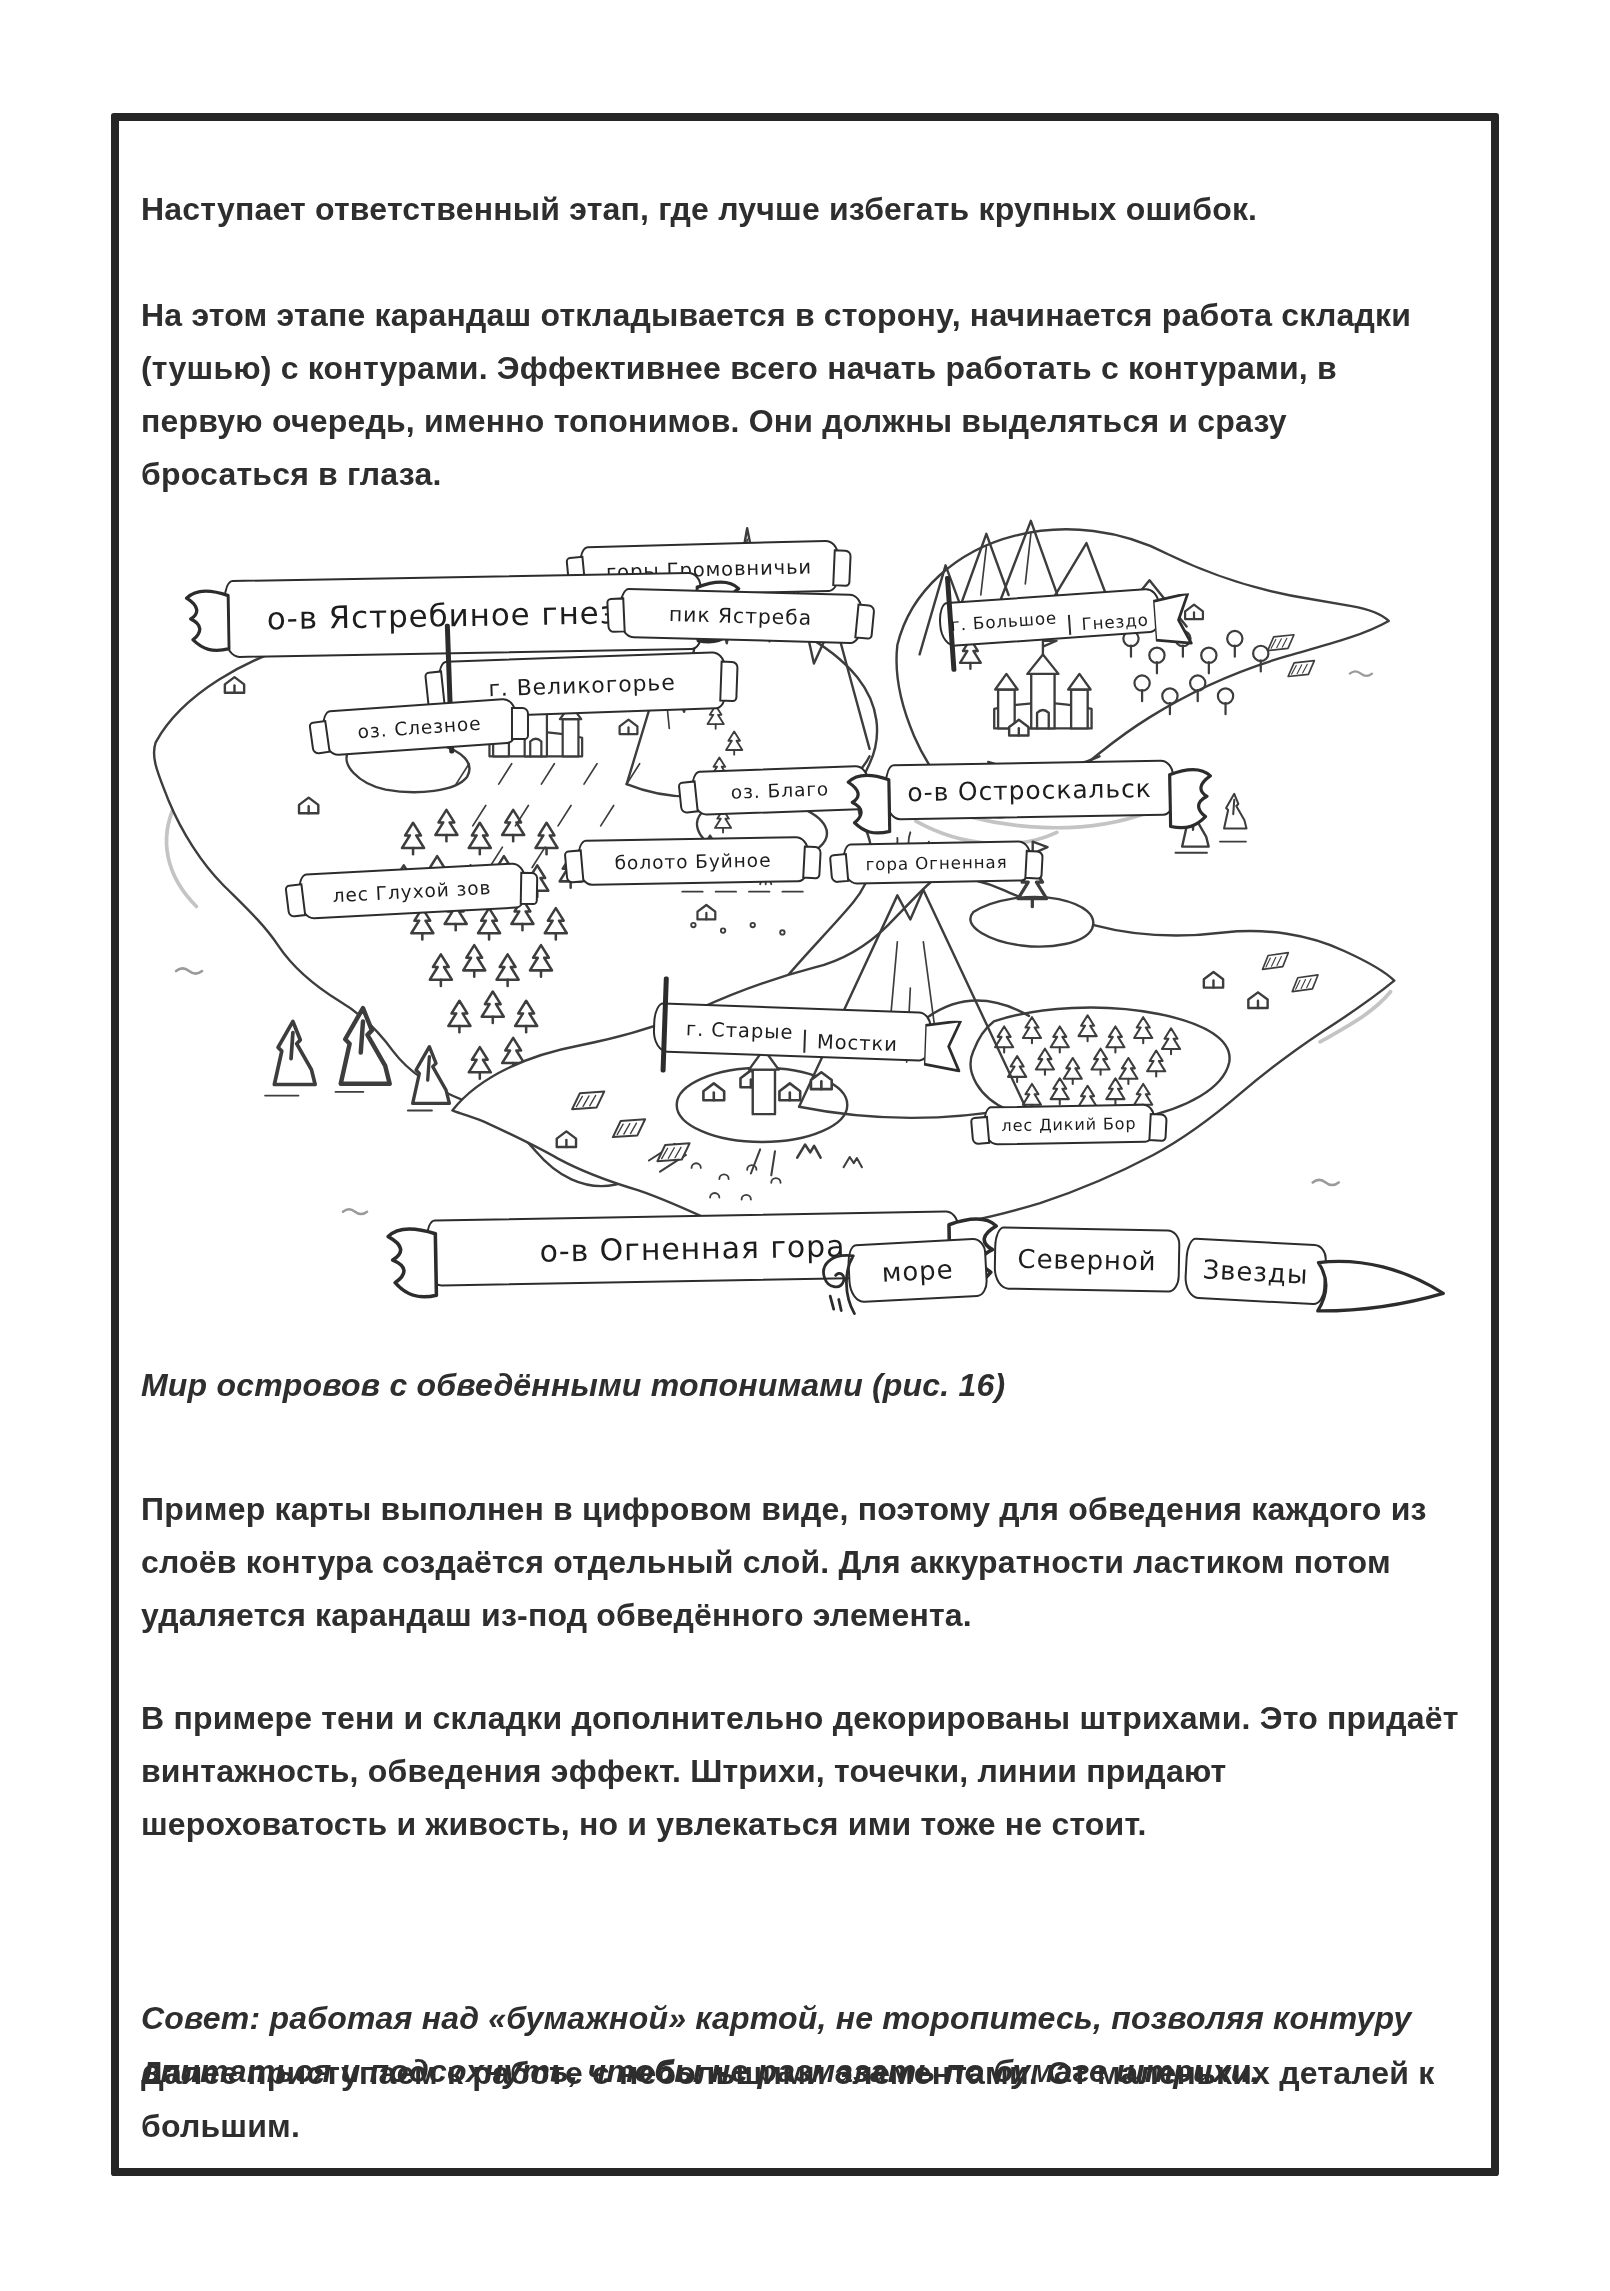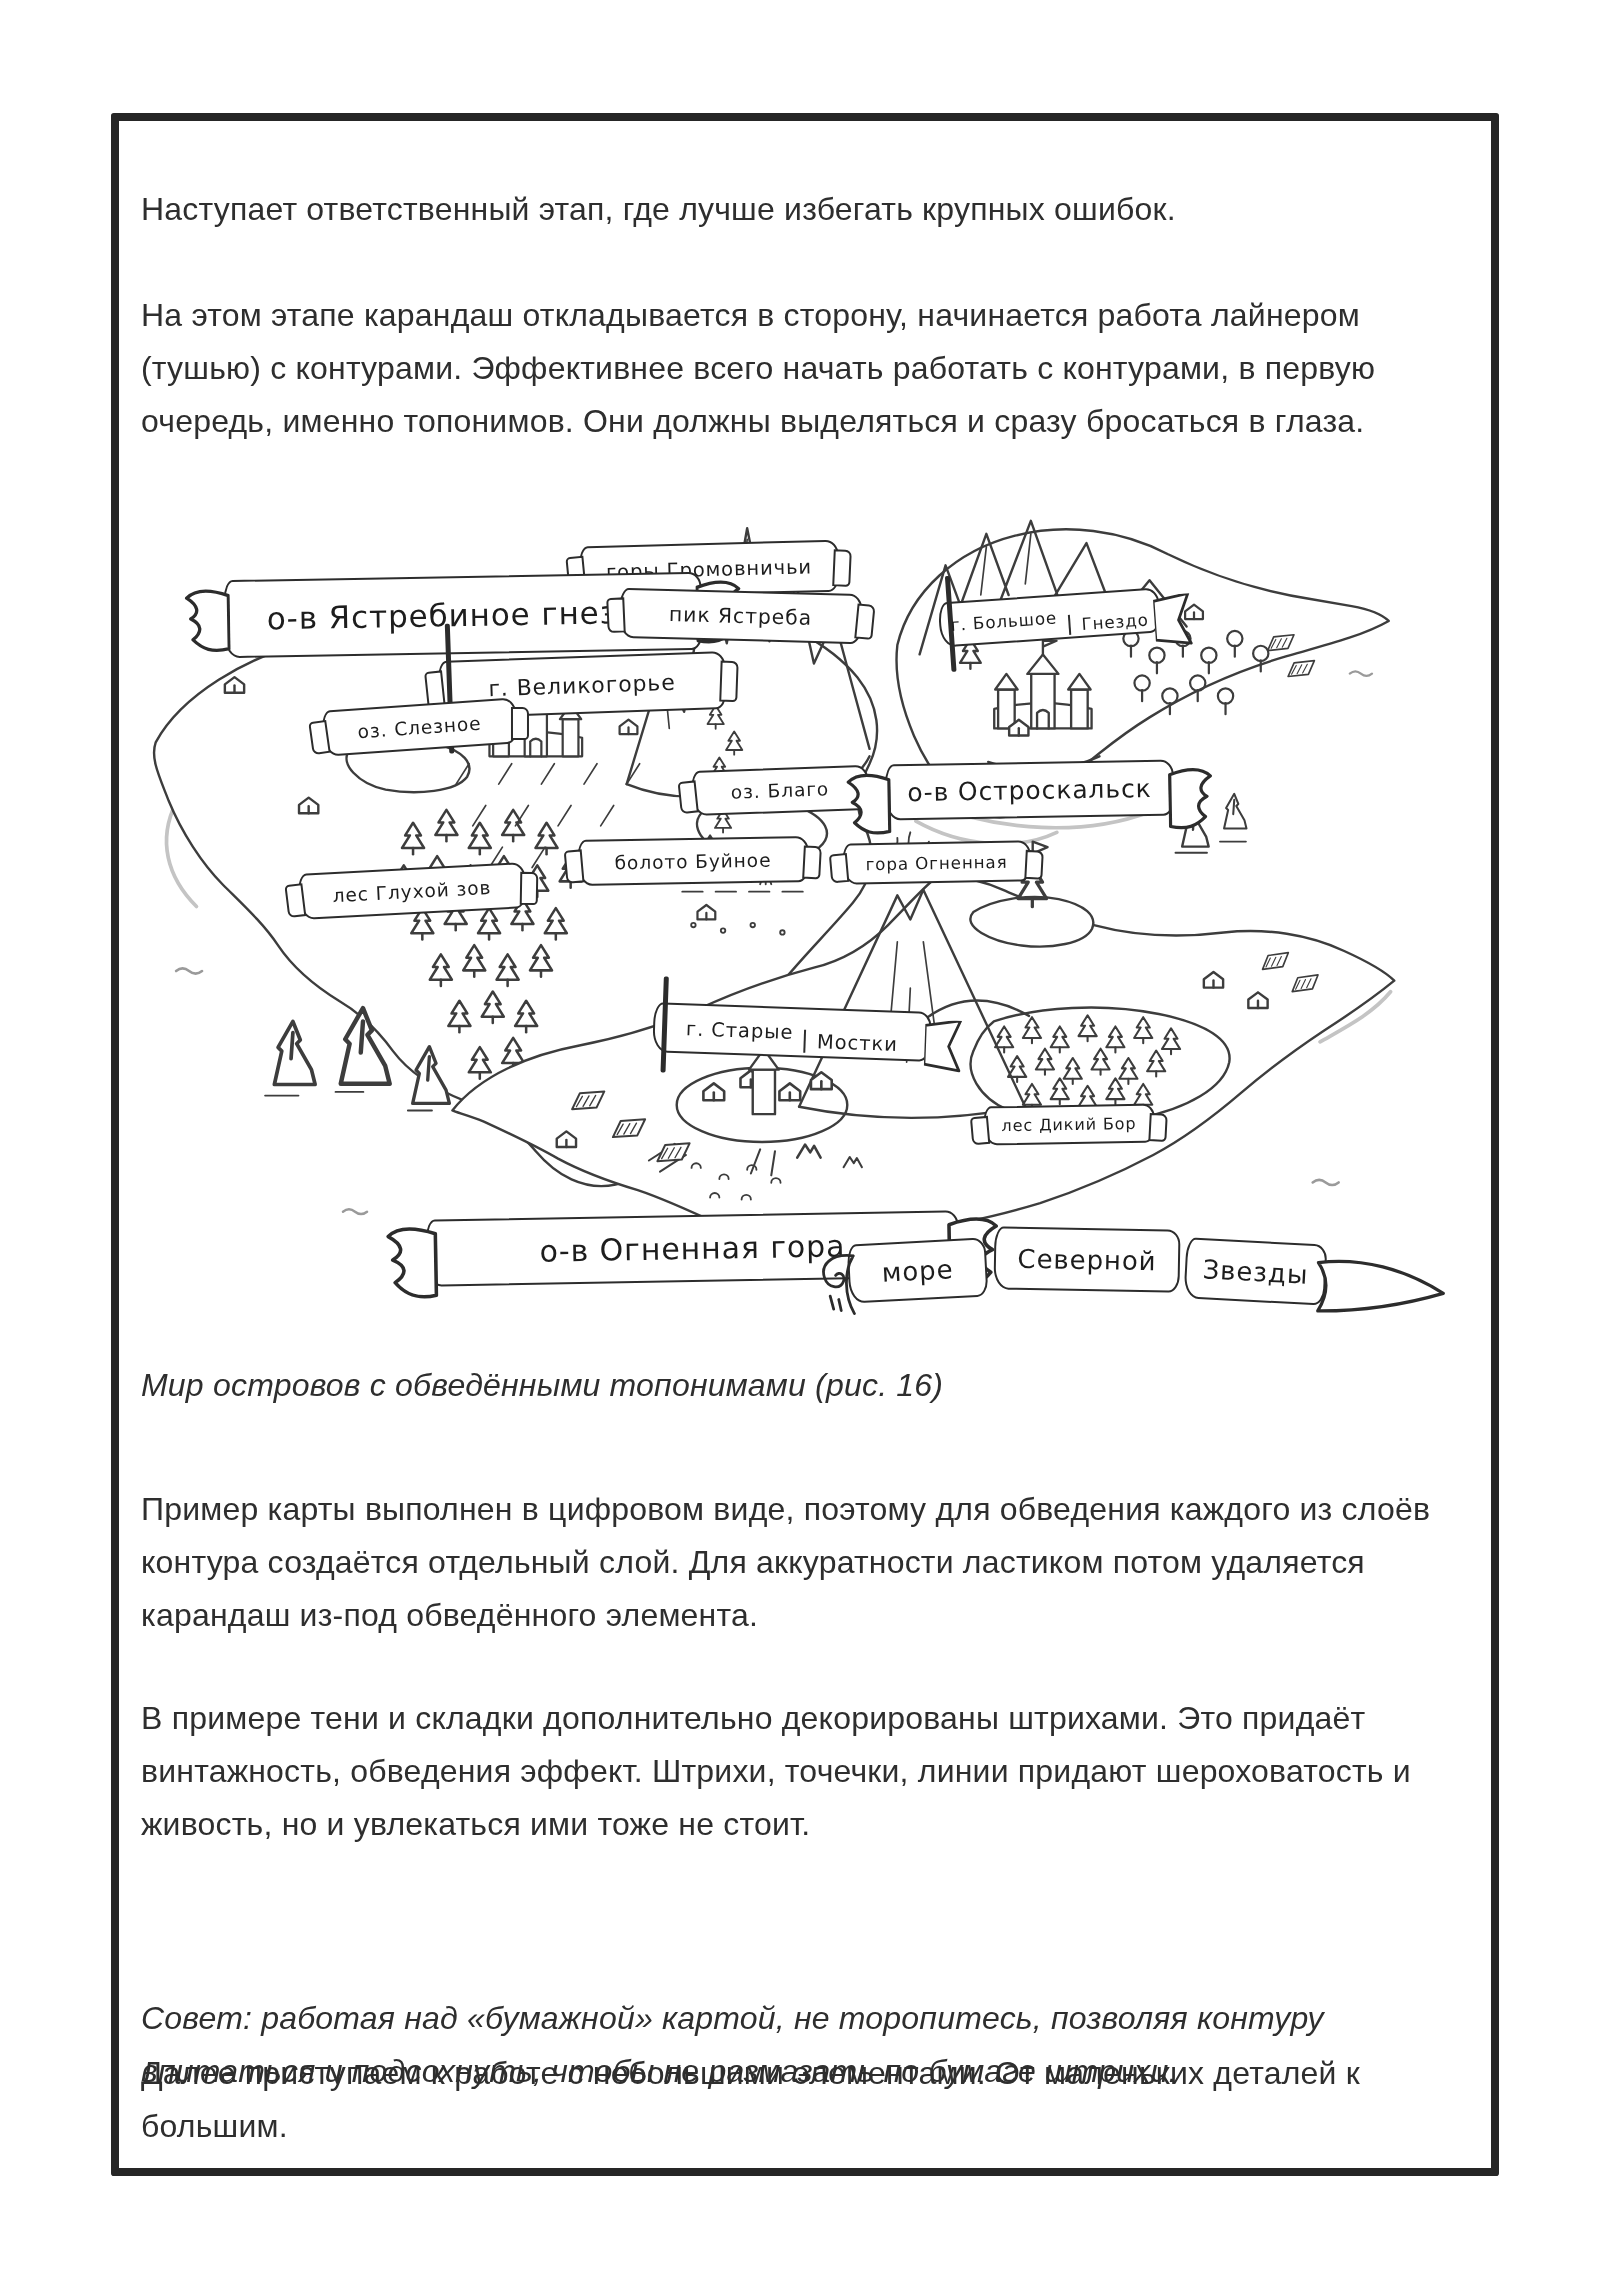--- a/index.html
+++ b/index.html
@@ -1,21 +1,21 @@
 <!DOCTYPE html>
 <html style="font-size:15px"><head>
 <meta charset="utf-8">
 <style>
   html,body{margin:0;padding:0;background:#ffffff;}
   body{width:1610px;height:2291px;position:relative;overflow:hidden;
        font-family:"Liberation Sans",sans-serif;color:#2f2f2f;}
   .frame{position:absolute;left:111px;top:113px;width:1388px;height:2063px;
          border:8.3px solid #262626;border-radius:2.8px;box-sizing:border-box;}
   .para{position:absolute;left:141px;width:1321px;font-size:32px;line-height:53px;
-        letter-spacing:0.2px;color:#2e2e2e;}
+        letter-spacing:0.2px;color:#2e2e2e;font-weight:bold;}
   .para.italic{font-style:italic;margin-top:12px;}
   #p0{top:151px;} #p1{top:257px;} #cap{top:1347px;} #p3{top:1451px;}
   #p4{top:1660px;} #p5{top:1980px;} #p6{top:2022px;margin-top:25px;}
 
   
   #map{position:absolute;left:111px;top:506px;width:1391px;height:839px;}
   #map svg.art{position:absolute;left:0;top:0;z-index:1;}
   .banner{position:absolute;z-index:3;display:flex;align-items:center;justify-content:center;
           background:#fff;border:2.8px solid #2c2c2c;color:#1d1d1d;white-space:nowrap;
           font-family:"DejaVu Sans",sans-serif;letter-spacing:0.9px;
@@ -54,21 +54,21 @@
   #sea1{left:737px;top:735px;width:139px;height:59px;font-size:26px;transform:rotate(-3deg);}
   #sea2{left:883px;top:722px;width:186px;height:63px;font-size:26px;transform:rotate(1deg);}
   #sea3{left:1074px;top:735px;width:141px;height:61px;font-size:26px;transform:rotate(3deg);}
 </style>
 </head>
 <body>
 
 <div class="frame"></div>
 
 <p class="para" id="p0">Наступает ответственный этап, где лучше избегать крупных ошибок.</p>
-<p class="para" id="p1">На этом этапе карандаш откладывается в сторону, начинается работа лайнером (тушью) с контурами. Эффективнее всего начать работать с контурами, в первую очередь, именно топонимов. Они должны выделяться и сразу бросаться в глаза.</p>
+<p class="para" id="p1">На этом этапе карандаш откладывается в сторону, начинается работа складки (тушью) с контурами. Эффективнее всего начать работать с контурами, в первую очередь, именно топонимов. Они должны выделяться и сразу бросаться в глаза.</p>
 
 <div id="map">
   <svg class="art" width="1391" height="839" viewBox="0 0 1500 905">
     <defs>
       <g id="pine" stroke="#3d3d3d" stroke-width="1.6" fill="none" stroke-linejoin="round">
         <path d="M8 1 L13 9 H10 L15 17 H1 L6 9 H3 Z"></path>
           <path d="M8 17 V21"></path>
       </g>
       <g id="oak" stroke="#3d3d3d" stroke-width="1.6" fill="none">
         <circle cx="8" cy="6" r="5.5"></circle>

